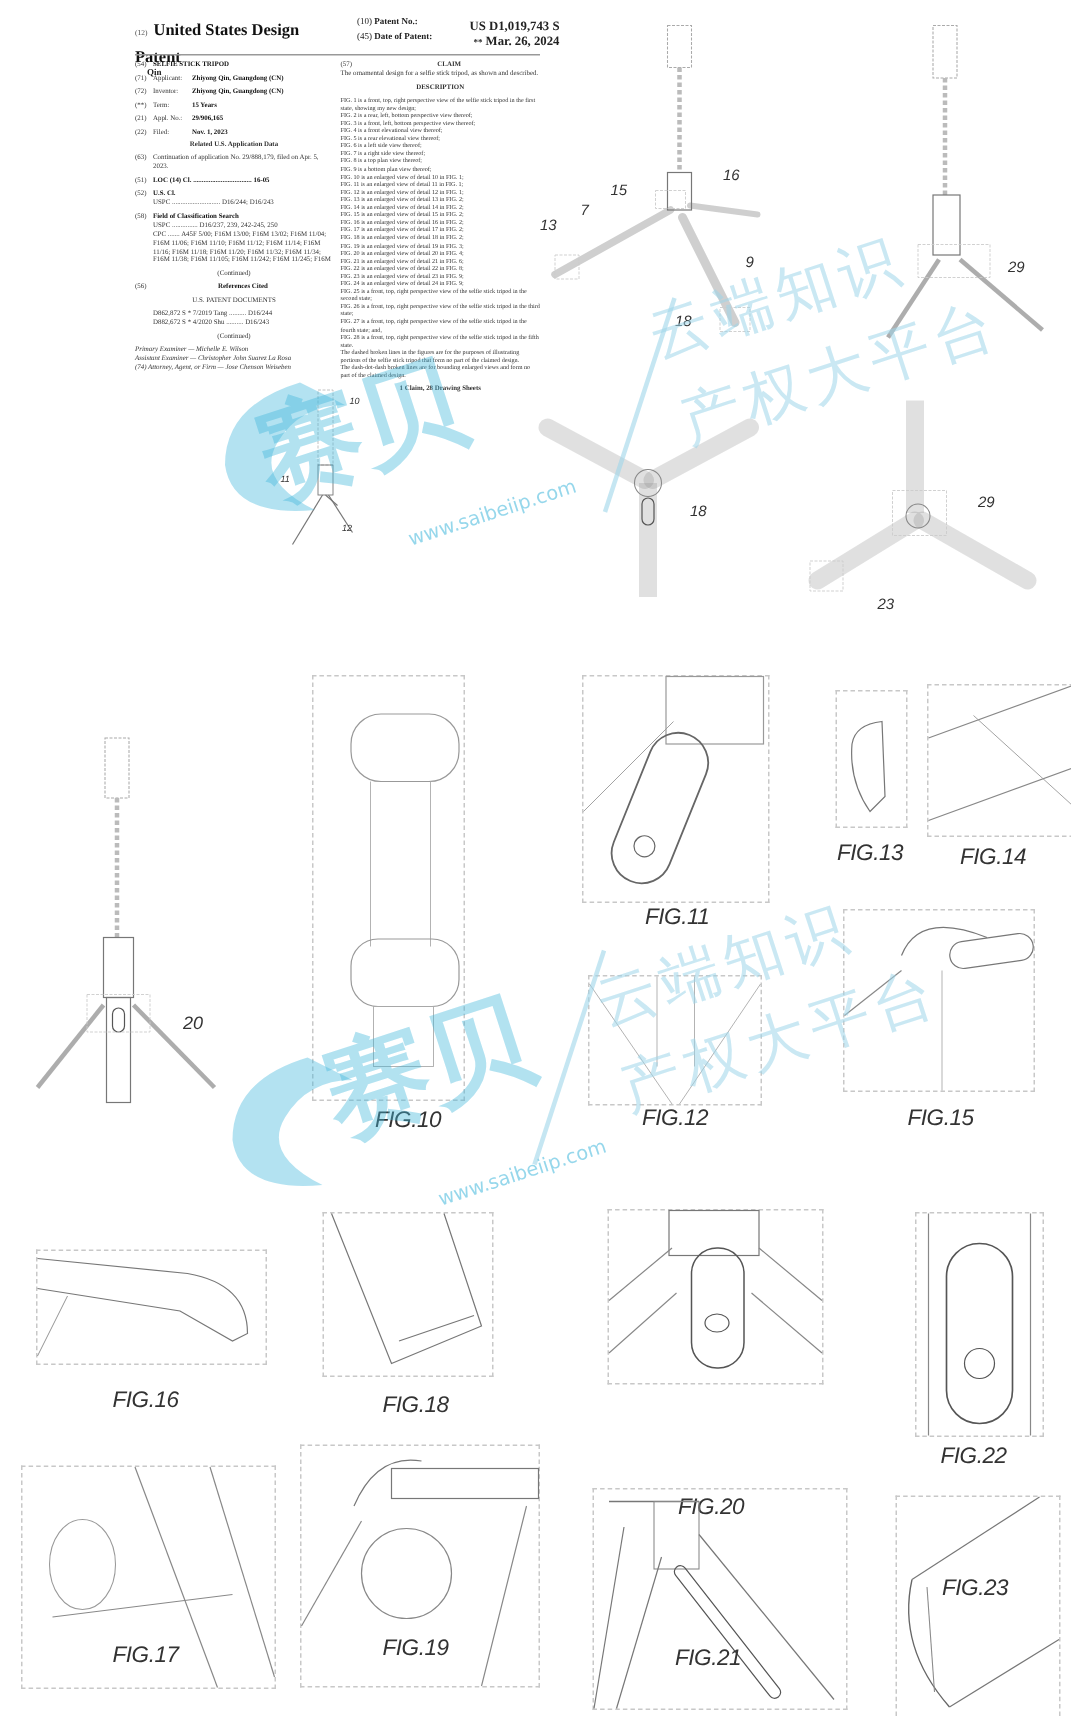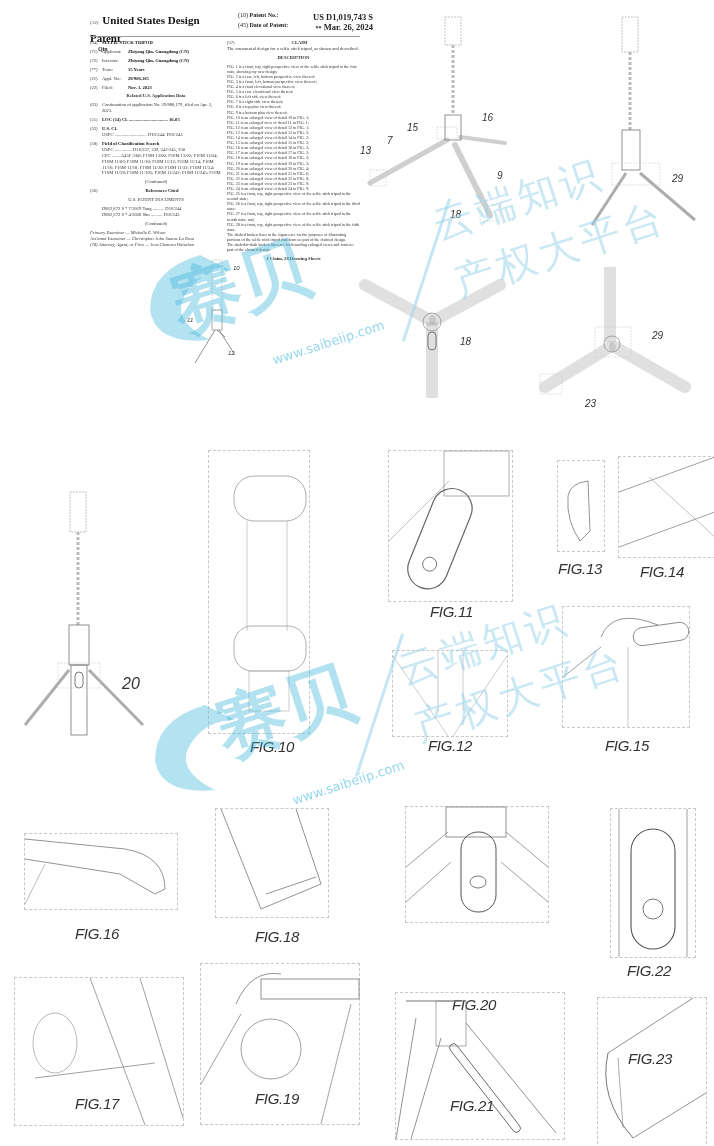--- a/index.html
+++ b/index.html
@@ -244,21 +244,21 @@
   <svg width="120" height="260" viewBox="0 0 120 260">
     <rect x="45" y="12" width="16" height="40" fill="none" stroke="#aaa" stroke-width="0.7" stroke-dasharray="2,1"></rect>
     <line x1="53" y1="52" x2="53" y2="145" stroke="#bbb" stroke-width="3" stroke-dasharray="3,2"></line>
     <rect x="44" y="145" width="20" height="40" fill="none" stroke="#777" stroke-width="0.8"></rect>
     <rect x="46" y="185" width="16" height="70" fill="none" stroke="#777" stroke-width="0.8"></rect>
     <rect x="50" y="192" width="8" height="16" rx="4" fill="none" stroke="#555" stroke-width="0.8"></rect>
     <line x1="44" y1="190" x2="0" y2="245" stroke="#777" stroke-width="3" opacity="0.6"></line>
     <line x1="64" y1="190" x2="118" y2="245" stroke="#777" stroke-width="3" opacity="0.6"></line>
     <rect x="33" y="183" width="42" height="25" fill="none" stroke="#ccc" stroke-width="0.6" stroke-dasharray="2,1"></rect>
   </svg>
-  <span class="ref" style="left:97px;top:195px;font-size:16px">20</span>
+  <span class="ref" style="left:97px;top:195px;font-size:12px">20</span>
 </div>
 
 <div class="box" style="left:208px;top:450px;width:100px;height:282px">
   <svg width="100" height="282" viewBox="0 0 100 282">
     <rect x="25" y="25" width="72" height="45" rx="20" fill="none" stroke="#999" stroke-width="0.8"></rect>
     <line x1="38" y1="70" x2="38" y2="180" stroke="#aaa" stroke-width="0.6"></line>
     <line x1="78" y1="70" x2="78" y2="180" stroke="#aaa" stroke-width="0.6"></line>
     <rect x="25" y="175" width="72" height="45" rx="18" fill="none" stroke="#999" stroke-width="0.8"></rect>
     <rect x="40" y="220" width="40" height="40" fill="none" stroke="#aaa" stroke-width="0.6"></rect>
   </svg>

